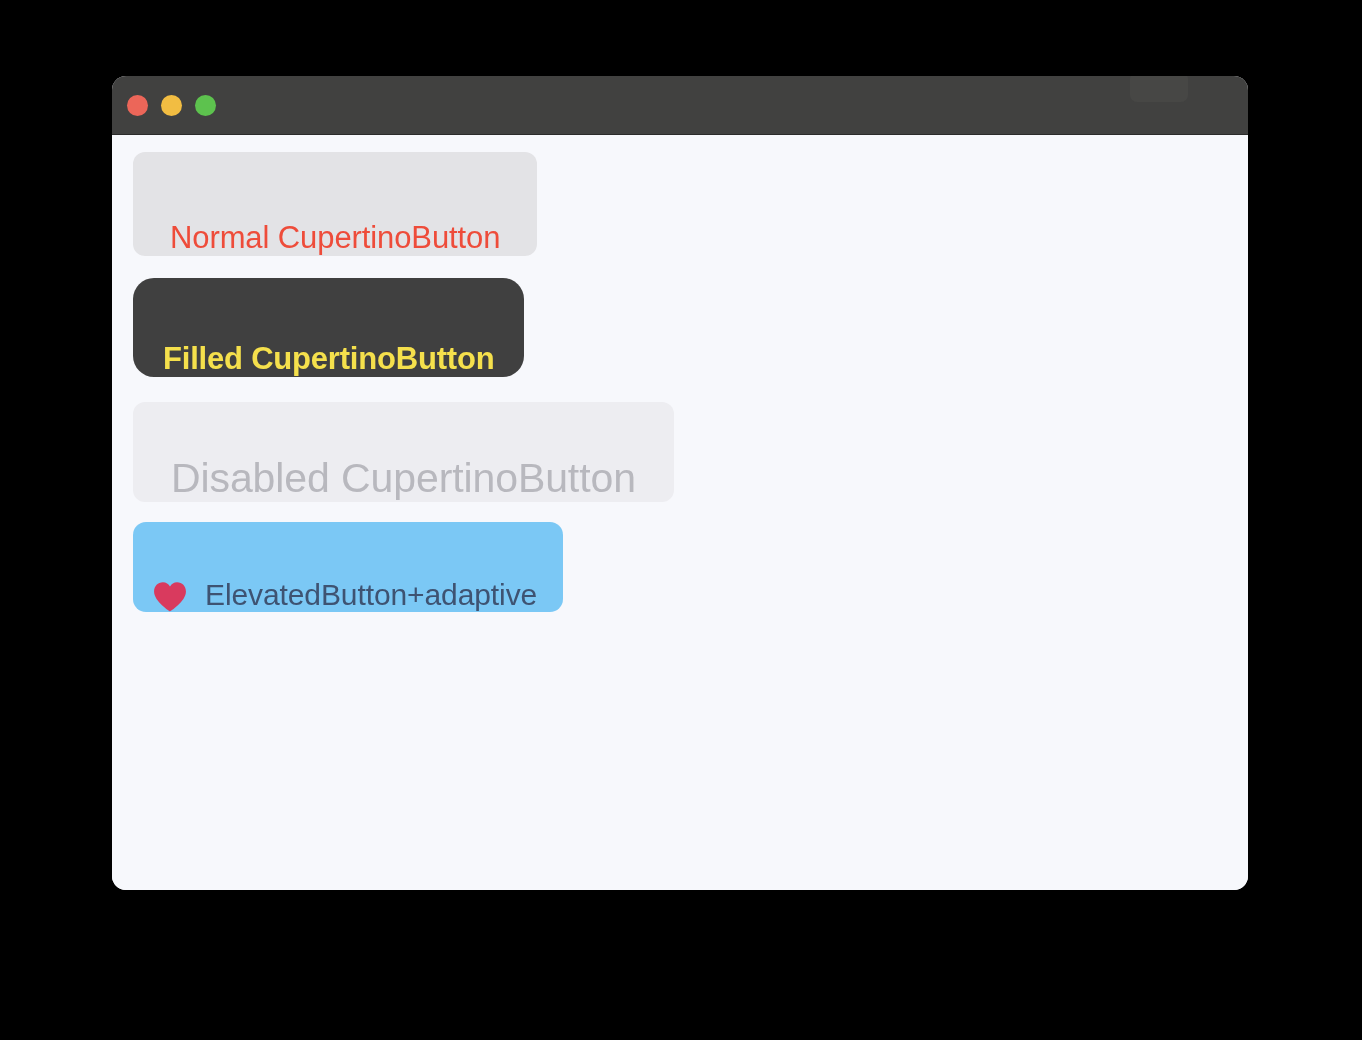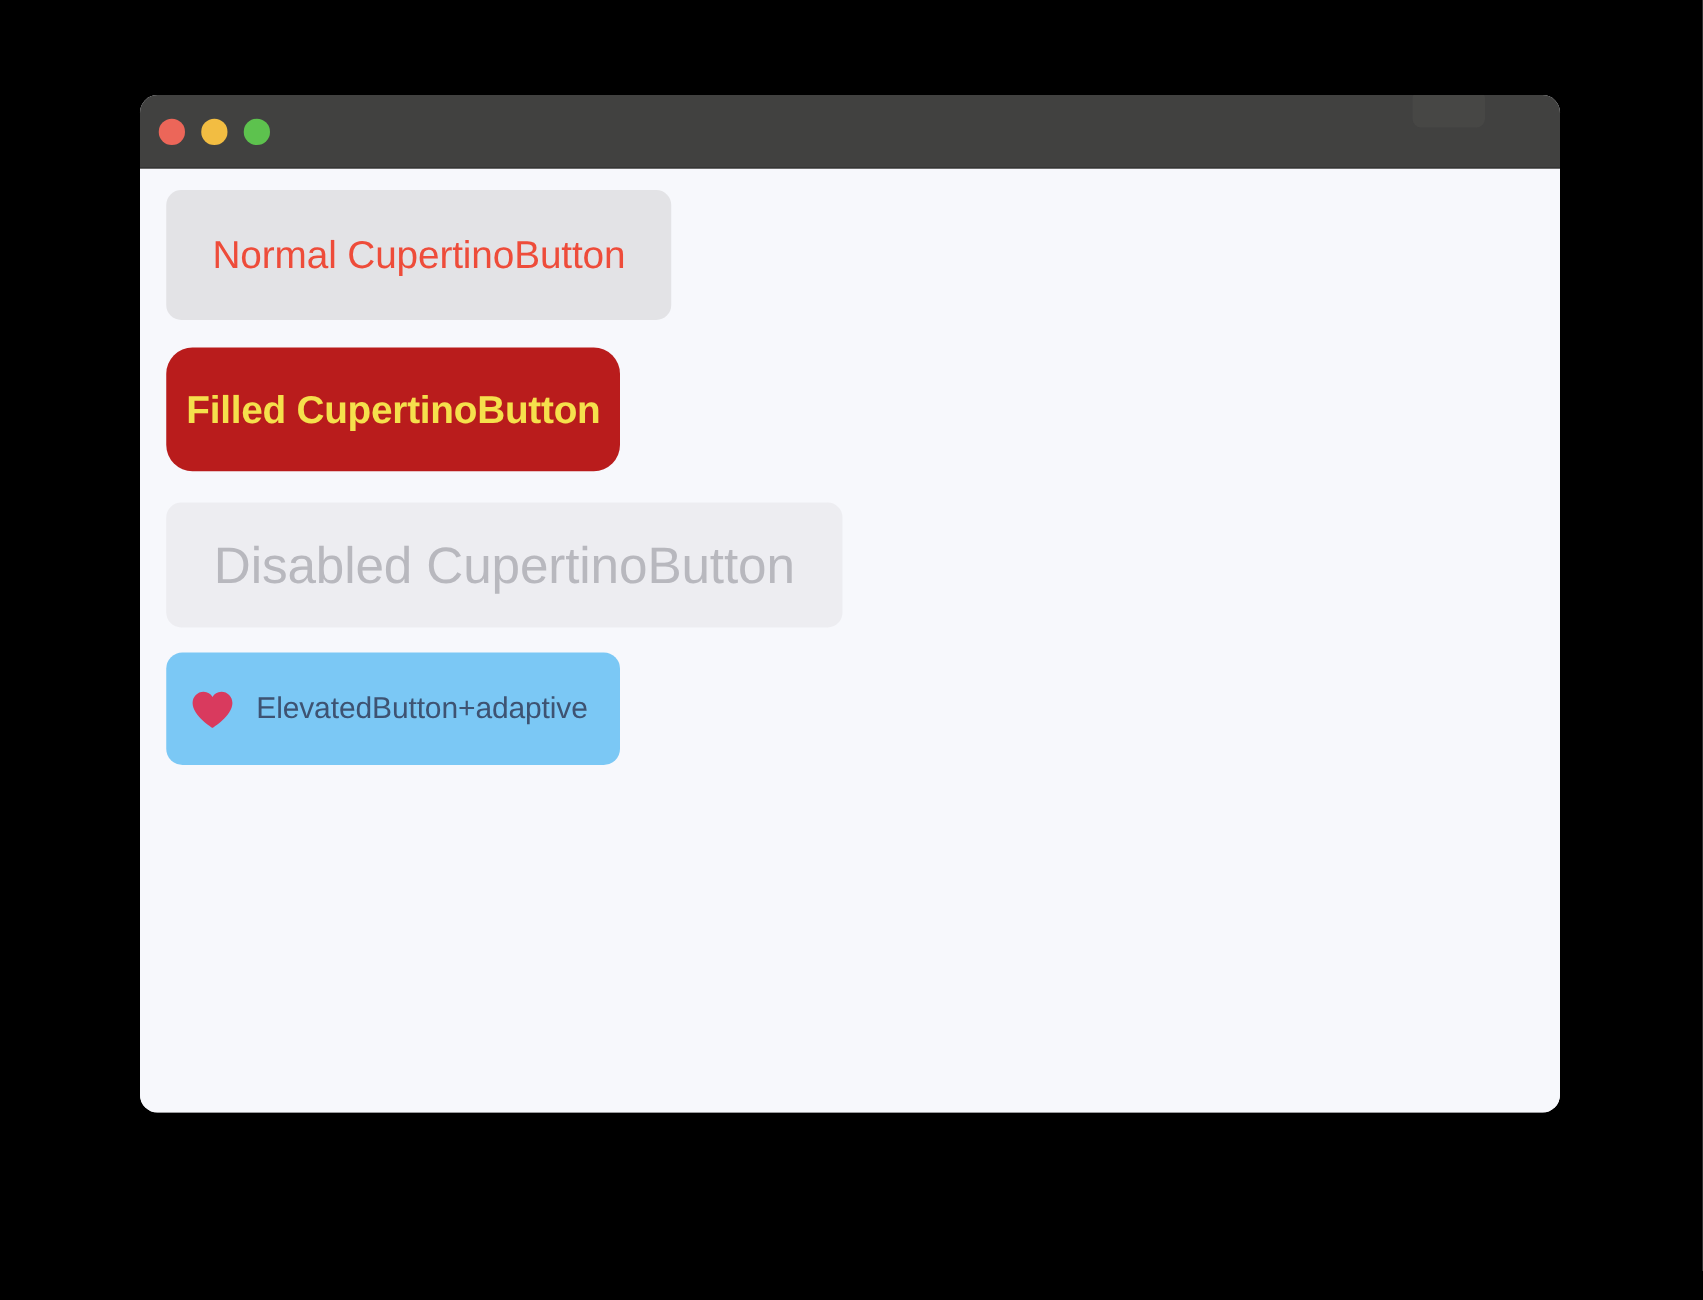--- a/index.html
+++ b/index.html
@@ -92,21 +92,21 @@
 
   .button-stack {
     display: flex;
     flex-direction: column;
     align-items: flex-start;
   }
 
   
   .app-button {
     display: inline-flex;
-    align-items: center;
+    align-items: flex-end;
     border: none;
     outline: none;
     font-family: "Liberation Sans", sans-serif;
     white-space: nowrap;
     cursor: pointer;
     -webkit-font-smoothing: antialiased;
   }
 
   
   .btn-normal {
@@ -117,23 +117,23 @@
     color: #EE4C3A;
     font-size: 31px;
     font-weight: 400;
     letter-spacing: -0.1px;
   }
 
   
   .btn-filled {
     margin-top: 22px;
     height: 99px;
-    padding: 0 16px;
+    padding: 0 30px;
     border-radius: 21px;
-    background: #b91c1c;
+    background: #404040;
     color: #F5E04C;
     font-size: 31px;
     font-weight: 700;
     letter-spacing: -0.2px;
   }
 
   
   .btn-disabled {
     margin-top: 25px;
     height: 100px;
@@ -148,21 +148,21 @@
   }
 
   
   .btn-elevated {
     margin-top: 20px;
     height: 90px;
     padding: 0 26px 0 20px;
     border-radius: 13px;
     background: #7BC8F5;
     color: #3E5372;
-    font-size: 24px;
+    font-size: 30px;
     font-weight: 400;
     letter-spacing: -0.1px;
     gap: 18px;
   }
 
   .heart-icon {
     width: 34px;
     height: 31px;
     flex: 0 0 auto;
     display: inline-block;

